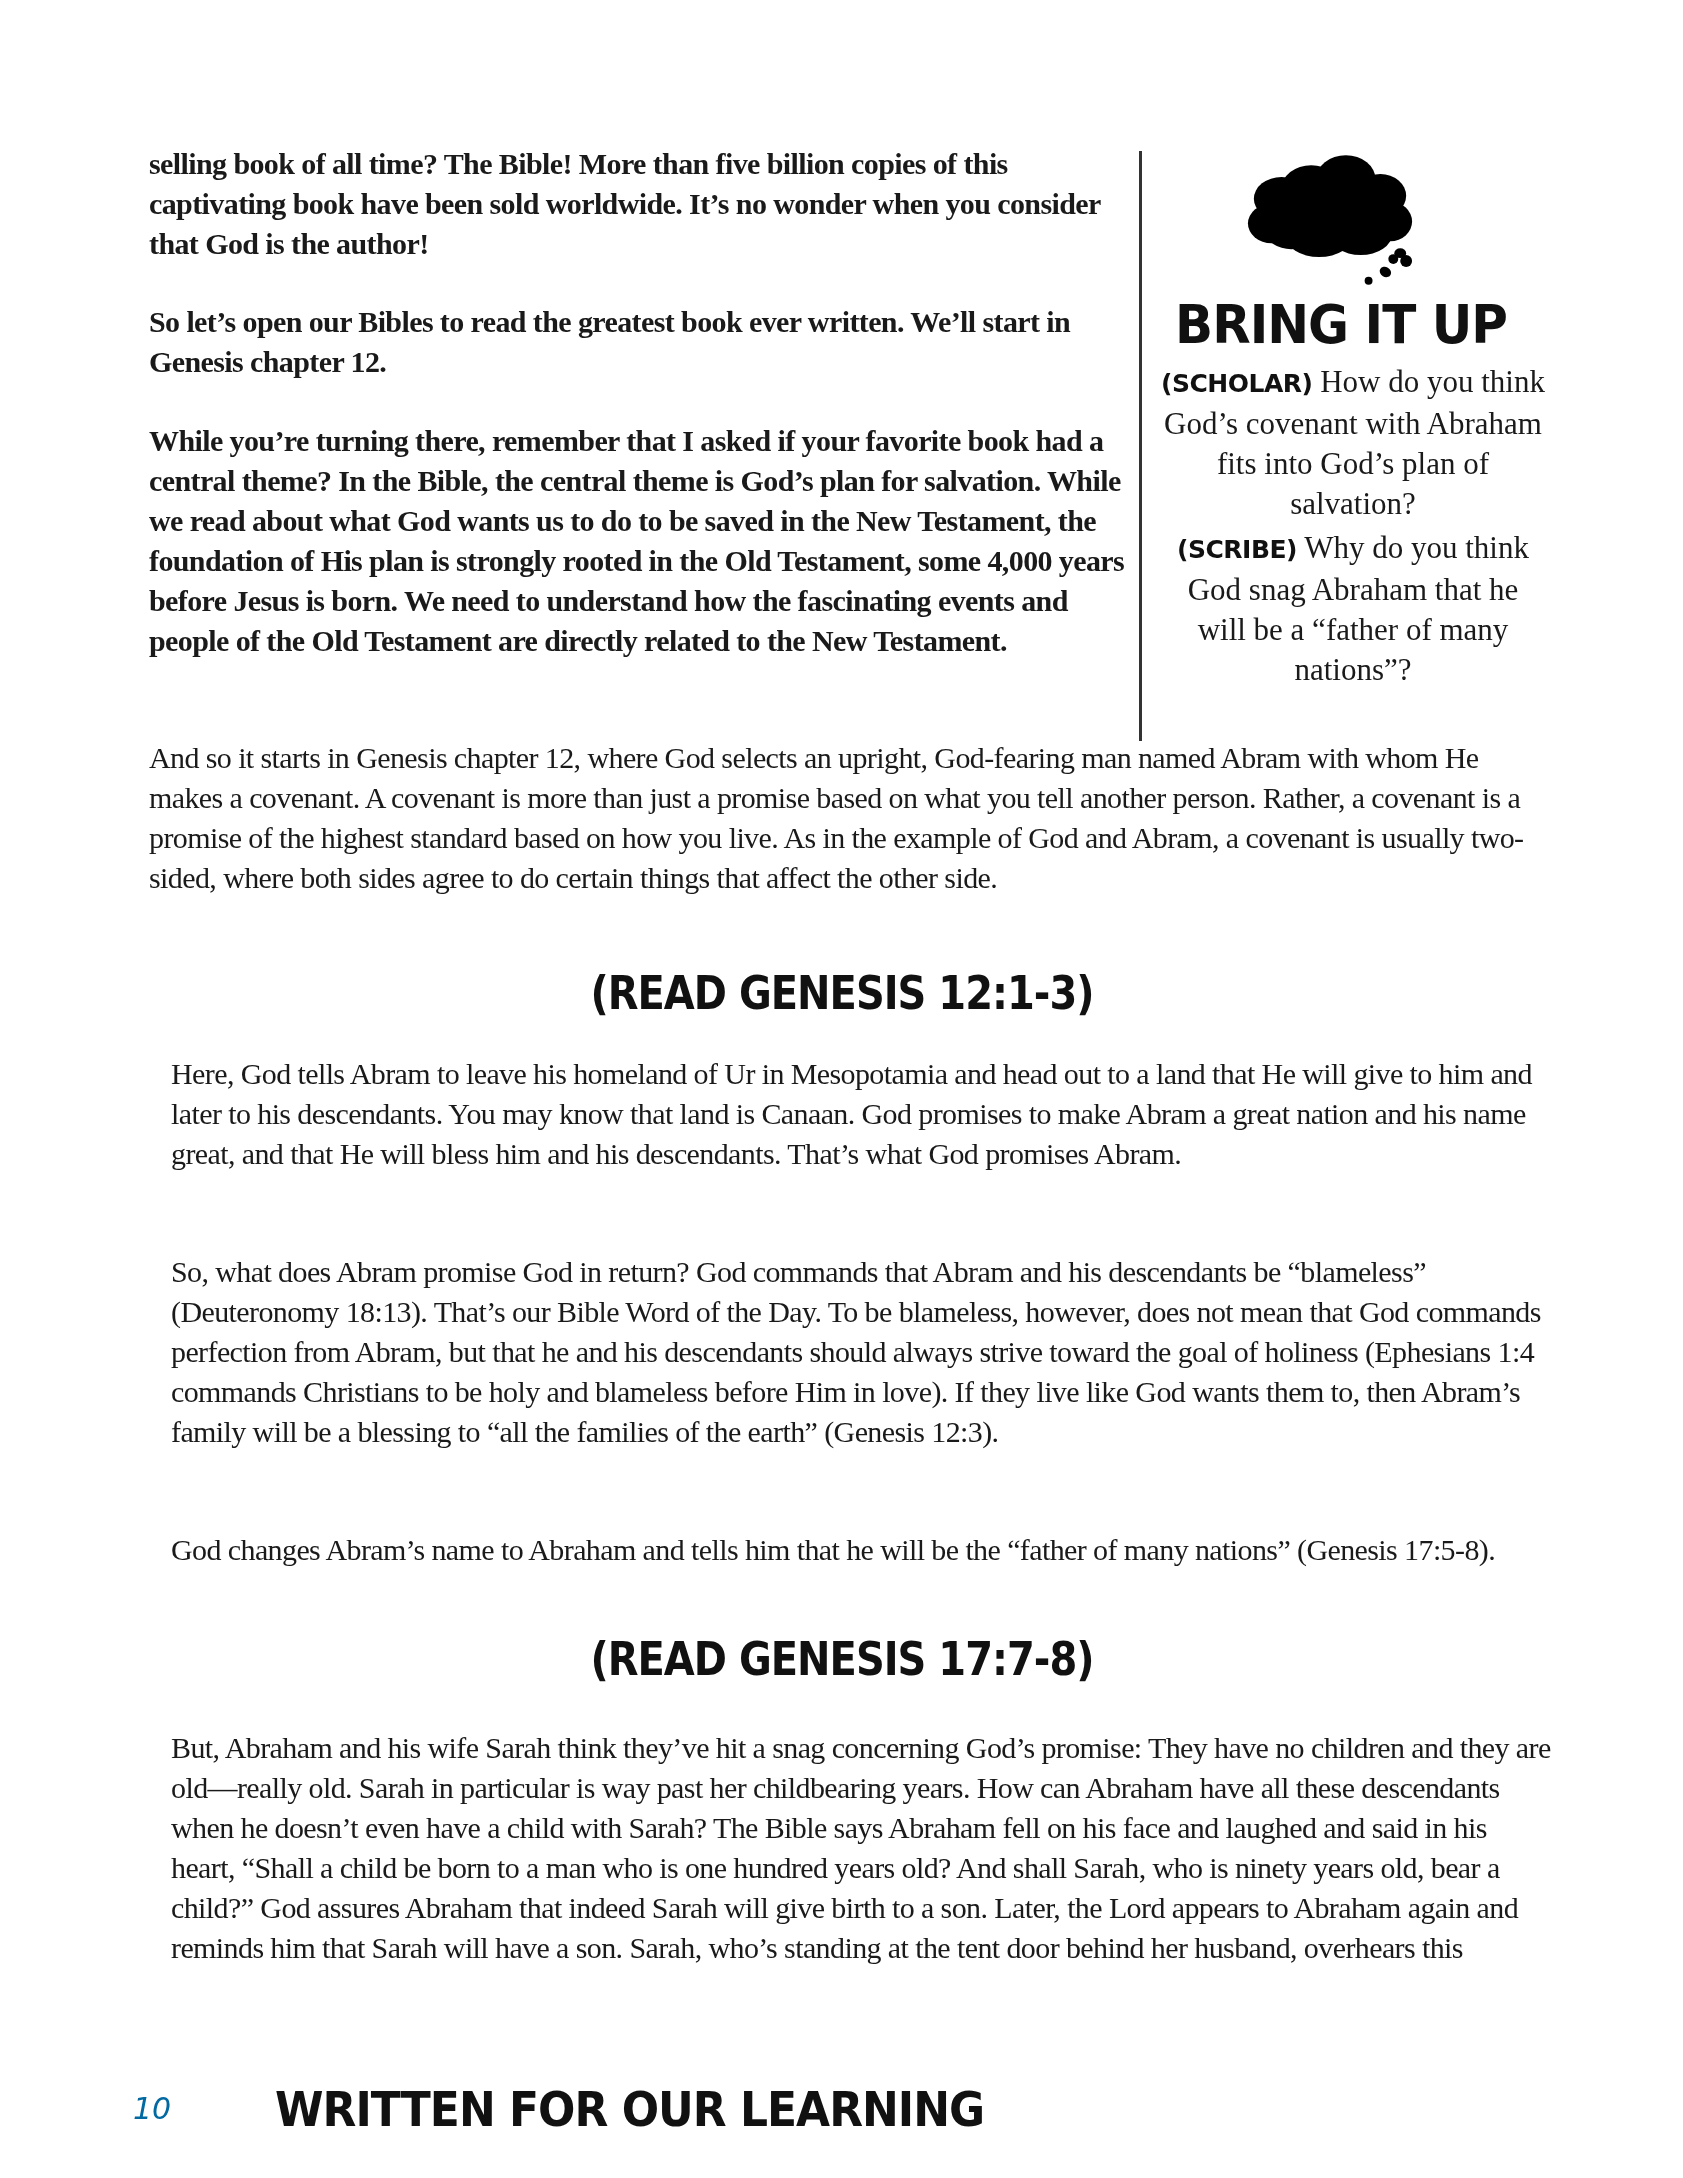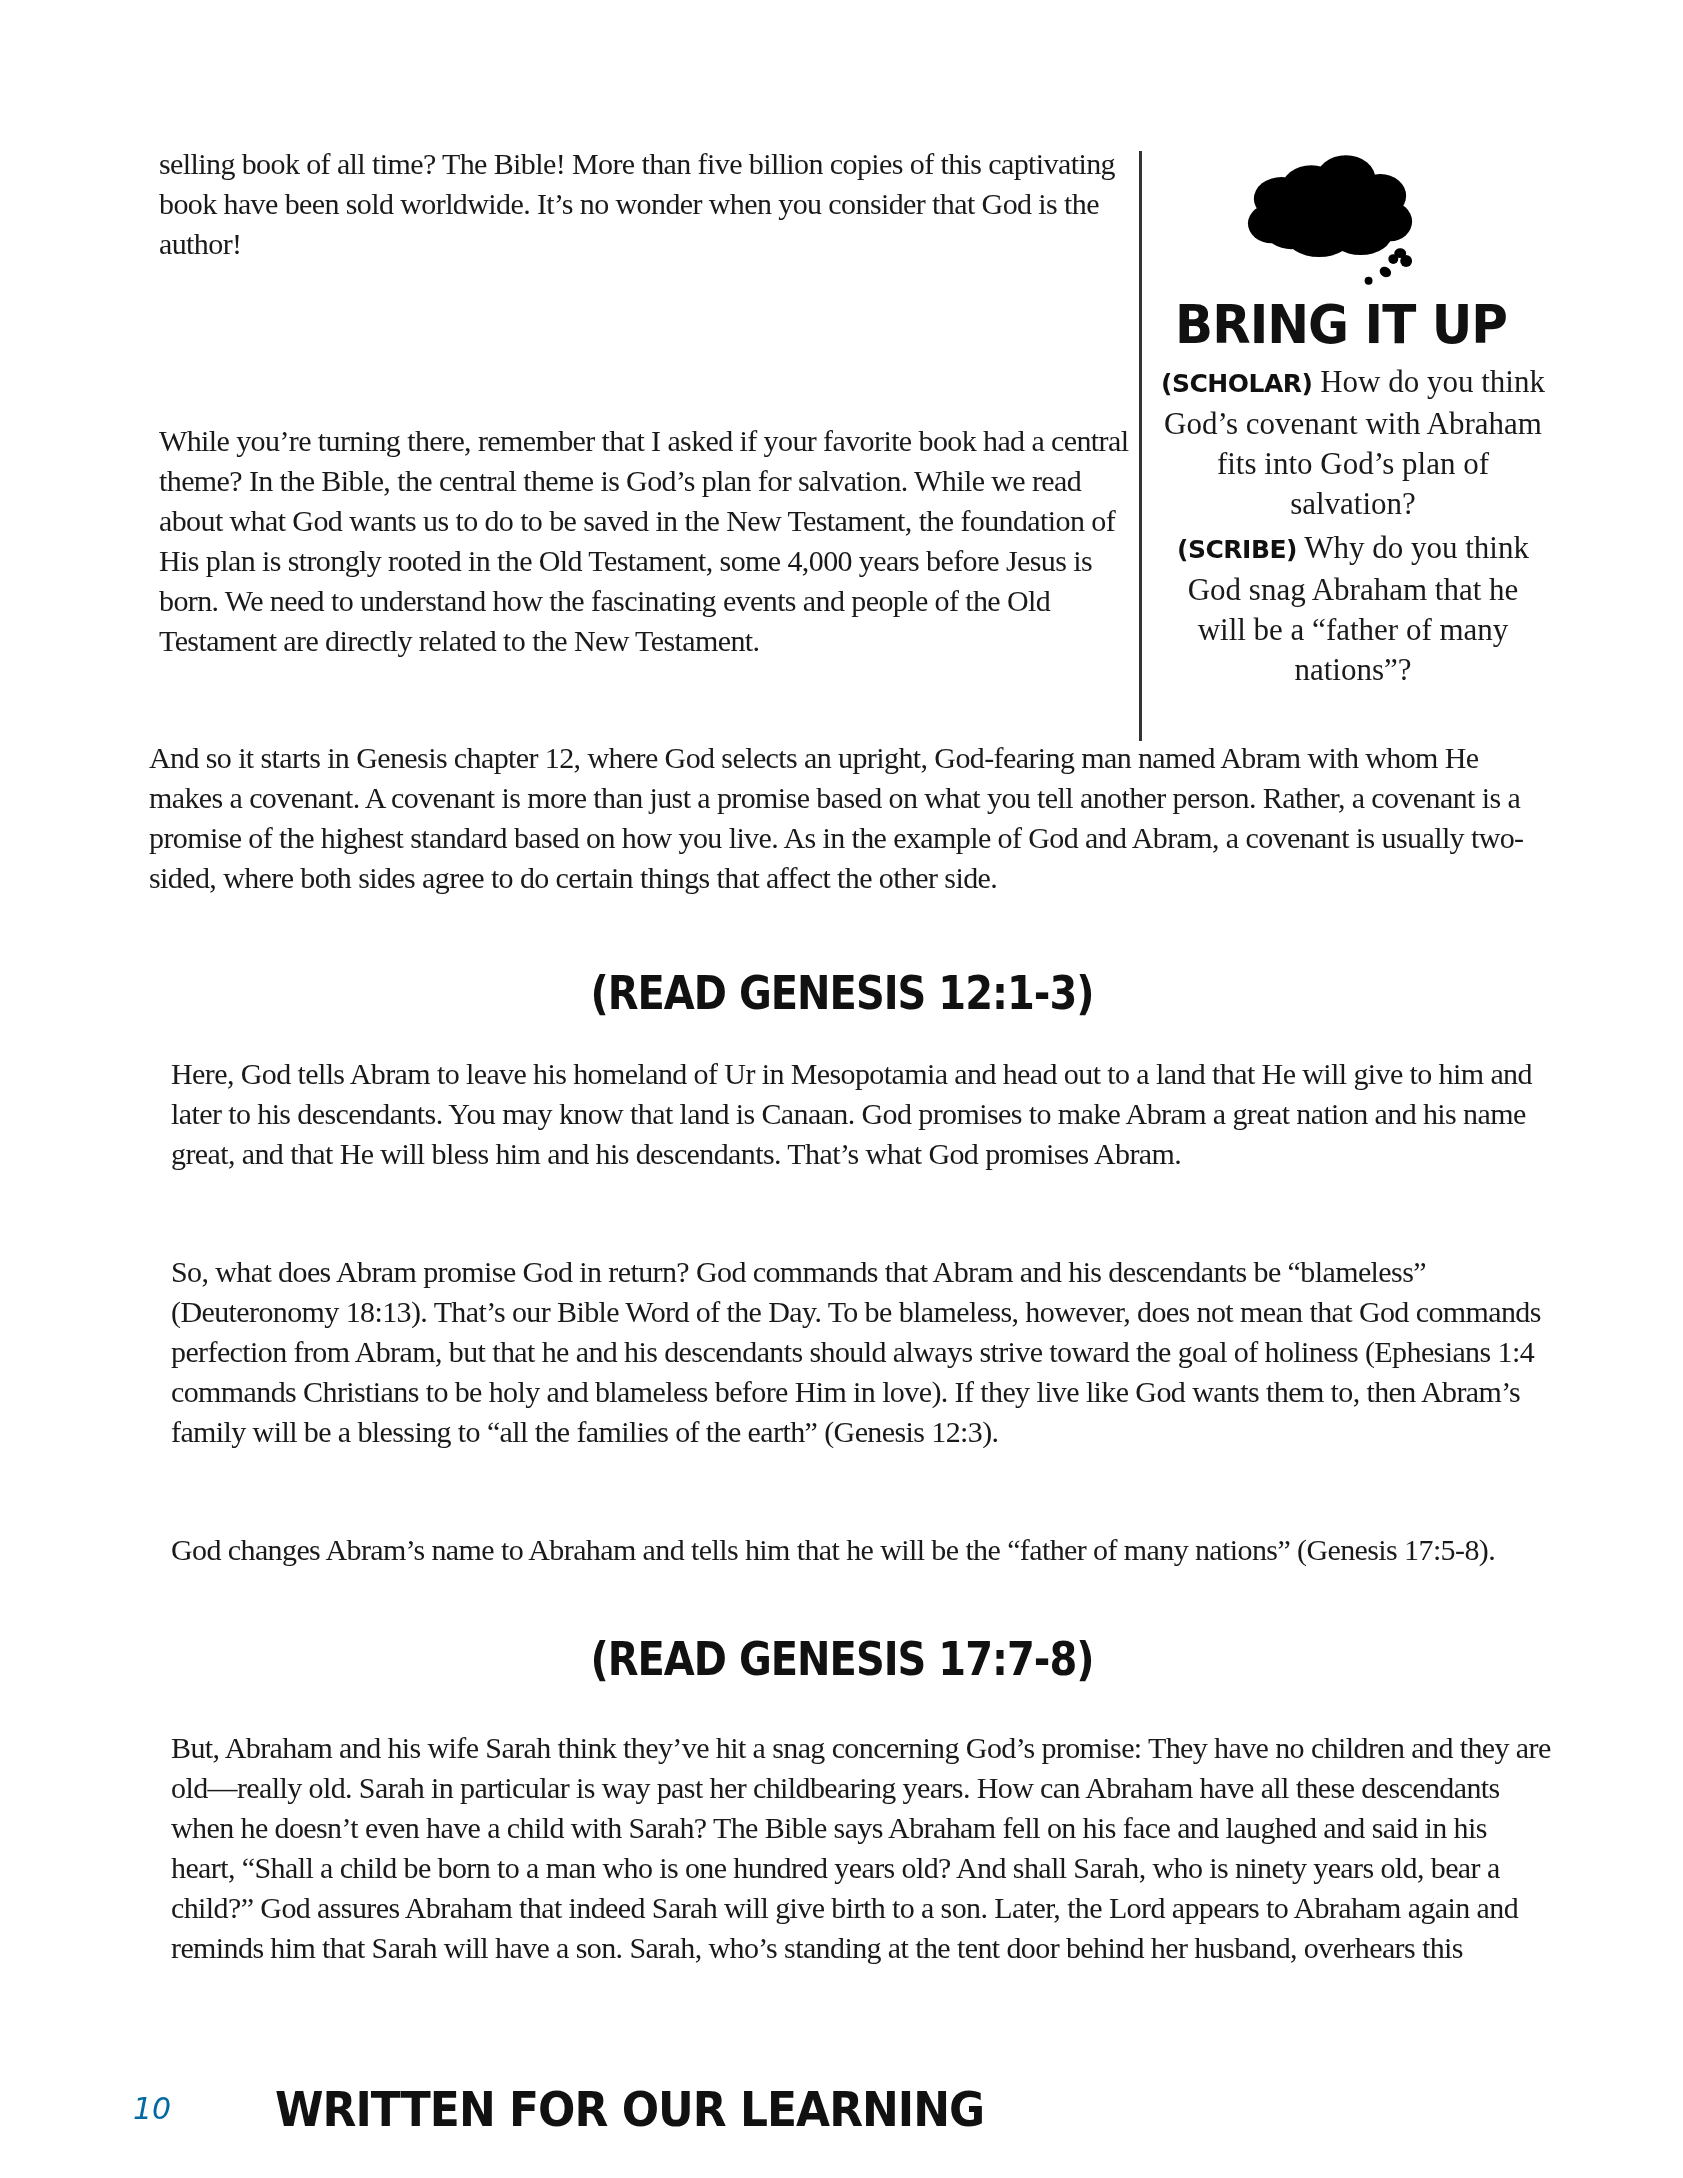--- a/index.html
+++ b/index.html
@@ -7,21 +7,21 @@
   .page { position: absolute; left: 0; top: 0; width: 1683px; height: 2178px; }
   .body-text {
     position: absolute;
     font-family: "Liberation Serif", "DejaVu Serif", serif;
     font-size: 30px;
     line-height: 40px;
     letter-spacing: -0.6px;
     color: #1a1a1a;
     margin: 0;
   }
-  .narrow { left: 159px; width: 990px; }
+  .narrow { left: 149px; width: 990px; font-weight: bold; }
   .wide { left: 151px; width: 1386px; margin-left: 20px; }
   .comic {
     font-family: "DejaVu Sans", "Liberation Sans", sans-serif;
     font-weight: bold;
     text-transform: uppercase;
     color: #111;
   }
   .read-heading {
     position: absolute;
     left: 149px; width: 1386px;
@@ -63,20 +63,21 @@
     font-size: 44px; letter-spacing: -1px;
     transform: scaleY(1.1);
   }
 </style>
 </head>
 <body>
 
 <div class="page">
 
   <p class="body-text narrow" style="top:144px;">selling book of all time? The Bible! More than five billion copies of this captivating book have been sold worldwide. It’s no wonder when you consider that God is the author!</p>
+  <p class="body-text narrow" style="top:302px;">So let’s open our Bibles to read the greatest book ever written. We’ll start in Genesis chapter 12.</p>
   <p class="body-text narrow" style="top:421px;">While you’re turning there, remember that I asked if your favorite book had a central theme? In the Bible, the central theme is God’s plan for salvation. While we read about what God wants us to do to be saved in the New Testament, the foundation of His plan is strongly rooted in the Old Testament, some 4,000 years before Jesus is born. We need to understand how the fascinating events and people of the Old Testament are directly related to the New Testament.</p>
 
   <p class="body-text" style="top:738px; left:149px; width:1386px; text-indent:0;">
     <span>And so it starts in Genesis chapter 12, where God selects an upright, God-fearing man named Abram with whom He makes a covenant. A covenant is more than just a promise based on what you tell another person. Rather, a covenant is a promise of the highest standard based on how you live. As in the example of God and Abram, a covenant is usually two-sided, where both sides agree to do certain things that affect the other side.</span>
   </p>
 
   <div class="read-heading comic" style="top:970px;">(Read Genesis 12:1-3)</div>
 
   <p class="body-text wide" style="top:1054px;">Here, God tells Abram to leave his homeland of Ur in Mesopotamia and head out to a land that He will give to him and later to his descendants. You may know that land is Canaan. God promises to make Abram a great nation and his name great, and that He will bless him and his descendants. That’s what God promises Abram.</p>
   <p class="body-text wide" style="top:1252px;">So, what does Abram promise God in return? God commands that Abram and his descendants be “blameless” (Deuteronomy 18:13). That’s our Bible Word of the Day. To be blameless, however, does not mean that God commands perfection from Abram, but that he and his descendants should always strive toward the goal of holiness (Ephesians 1:4 commands Christians to be holy and blameless before Him in love). If they live like God wants them to, then Abram’s family will be a blessing to “all the families of the earth” (Genesis 12:3).</p>

